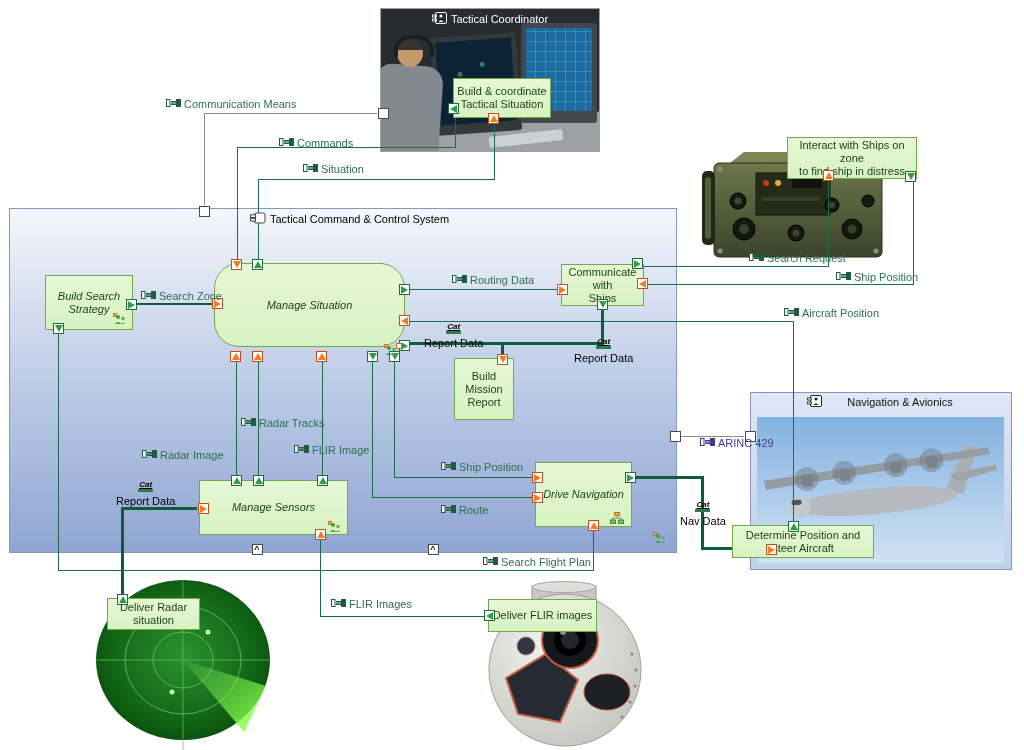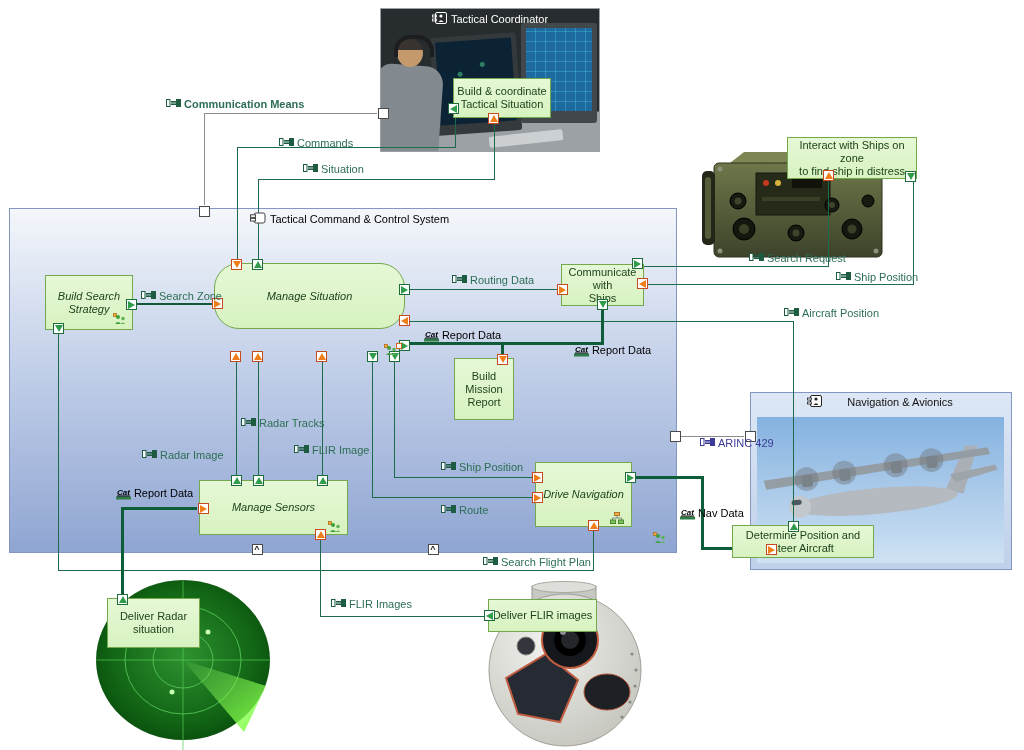--- a/index.html
+++ b/index.html
@@ -66,21 +66,21 @@
   .g .tri.up{left:1px;top:1px;border-left:4px solid transparent;border-right:4px solid transparent;border-bottom:7px solid #2f9c4a;}
   .g .tri.down{left:1px;top:1px;border-left:4px solid transparent;border-right:4px solid transparent;border-top:7px solid #2f9c4a;}
   .g .tri.left{left:1px;top:1px;border-top:4px solid transparent;border-bottom:4px solid transparent;border-right:7px solid #2f9c4a;}
   .g .tri.right{left:1px;top:1px;border-top:4px solid transparent;border-bottom:4px solid transparent;border-left:7px solid #2f9c4a;}
   .sq{position:absolute;width:11px;height:11px;box-sizing:border-box;background:#fff;
     border:1px solid #4a4a4a;z-index:5;font-size:9px;font-weight:bold;color:#222;
     display:flex;align-items:center;justify-content:center;line-height:9px;}
   
   .lbl{position:absolute;display:flex;align-items:center;gap:3px;font-size:11px;
     color:#2d6e54;white-space:nowrap;z-index:5;transform:translateY(-50%);}
-  .lbl.k{color:#000;}
+  .lbl.k{color:#000;flex-direction:column;}
   .lbl.blue{color:#3c3c96;}
   .cat{display:inline-block;font-size:8px;font-weight:bold;font-style:italic;
     text-decoration:underline;color:#000;border-bottom:3px solid #2f7d46;line-height:9px;padding:0 1px;}
   .badge{position:absolute;z-index:5;}
 </style>
 </head>
 <body>
 
 <div id="stage">
 
@@ -264,30 +264,30 @@
       <polyline points="681,436 744,436" class="gray"></polyline>
     </svg>
 
   <div id="gen">
       <div class="fn" style="left: 453px; top: 78px; width: 98px; height: 40px;">Build &amp; coordinate
 Tactical Situation</div>
       <div class="fn" style="left: 787px; top: 137px; width: 130px; height: 42px;">Interact with Ships on zone
 to find ship in distress</div>
       <div class="fn it" style="left: 45px; top: 275px; width: 88px; height: 55px;">Build Search
 Strategy</div>
-      <div class="fn it" style="left: 214px; top: 263px; width: 191px; height: 66px; border-radius: 25px;">Manage Situation</div>
+      <div class="fn it" style="left: 214px; top: 263px; width: 191px; height: 84px; border-radius: 25px;">Manage Situation</div>
       <div class="fn" style="left: 561px; top: 264px; width: 83px; height: 42px;">Communicate with
 Ships</div>
       <div class="fn" style="left: 454px; top: 358px; width: 60px; height: 62px;">Build Mission
 Report</div>
       <div class="fn it" style="left: 199px; top: 480px; width: 149px; height: 55px;">Manage Sensors</div>
       <div class="fn it" style="left: 535px; top: 462px; width: 97px; height: 65px;">Drive Navigation</div>
       <div class="fn" style="left: 732px; top: 525px; width: 142px; height: 33px;">Determine Position and
 steer Aircraft</div>
-      <div class="fn" style="left: 107px; top: 598px; width: 93px; height: 50px;">Deliver Radar
+      <div class="fn" style="left: 107px; top: 598px; width: 93px; height: 32px;">Deliver Radar
 situation</div>
       <div class="fn" style="left: 488px; top: 599px; width: 109px; height: 33px;">Deliver FLIR images</div>
       <div class="port g" style="left: 447.5px; top: 102.5px;">
         <i class="tri left"></i>
       </div>
       <div class="port o" style="left: 487.5px; top: 112.5px;">
         <i class="tri up"></i>
       </div>
       <div class="port o" style="left: 822.5px; top: 169.5px;">
         <i class="tri up"></i>
@@ -387,21 +387,21 @@
       </div>
       <div class="port g" style="left: 483.5px; top: 609.5px;">
         <i class="tri left"></i>
       </div>
       <div class="sq" style="left: 198.5px; top: 205.5px;"></div>
       <div class="sq" style="left: 377.5px; top: 107.5px;"></div>
       <div class="sq" style="left: 669.5px; top: 430.5px;"></div>
       <div class="sq" style="left: 744.5px; top: 430.5px;"></div>
       <div class="sq" style="left: 251.5px; top: 543.5px;">^</div>
       <div class="sq" style="left: 427.5px; top: 543.5px;">^</div>
-      <div class="lbl" style="left: 166px; top: 104px; font-weight: bold;">
+      <div class="lbl" style="left: 166px; top: 104px;">
         <span><svg width="15" height="10" viewBox="0 0 15 10">
             <rect x="0.5" y="1.5" width="3.5" height="7" fill="#fff" stroke="#1d5c40"></rect>
             <rect x="10.5" y="1.5" width="4" height="7" fill="#1d5c40" stroke="#1d5c40"></rect>
             <rect x="5" y="3" width="5" height="1.6" fill="#1d5c40"></rect>
             <rect x="5" y="5.4" width="5" height="1.6" fill="#1d5c40"></rect>
           </svg></span>
         <span>Communication Means</span>
       </div>
       <div class="lbl" style="left: 279px; top: 143px;">
         <span><svg width="15" height="10" viewBox="0 0 15 10">

